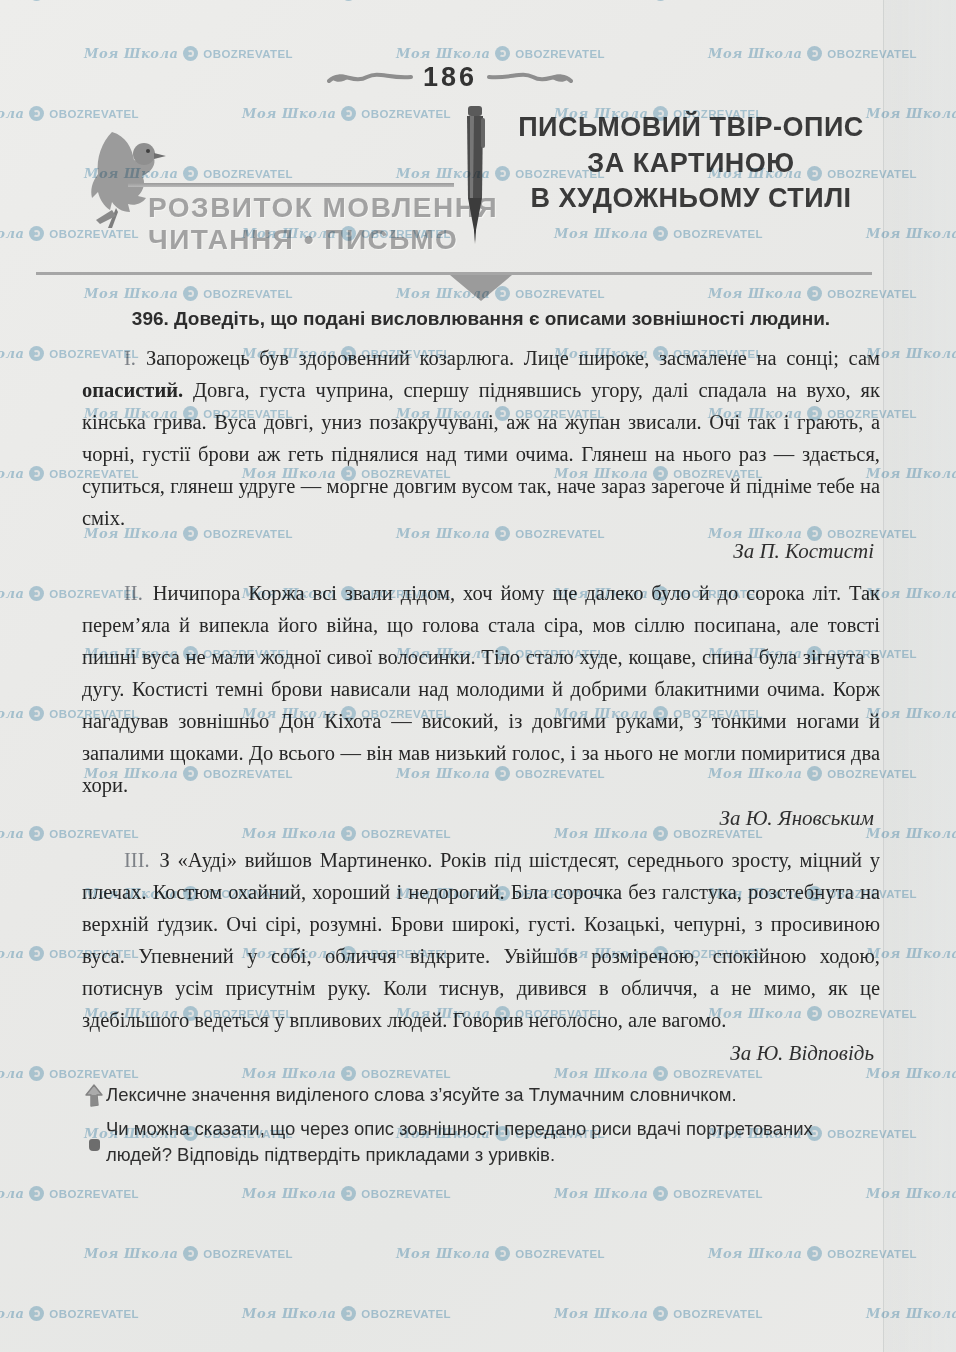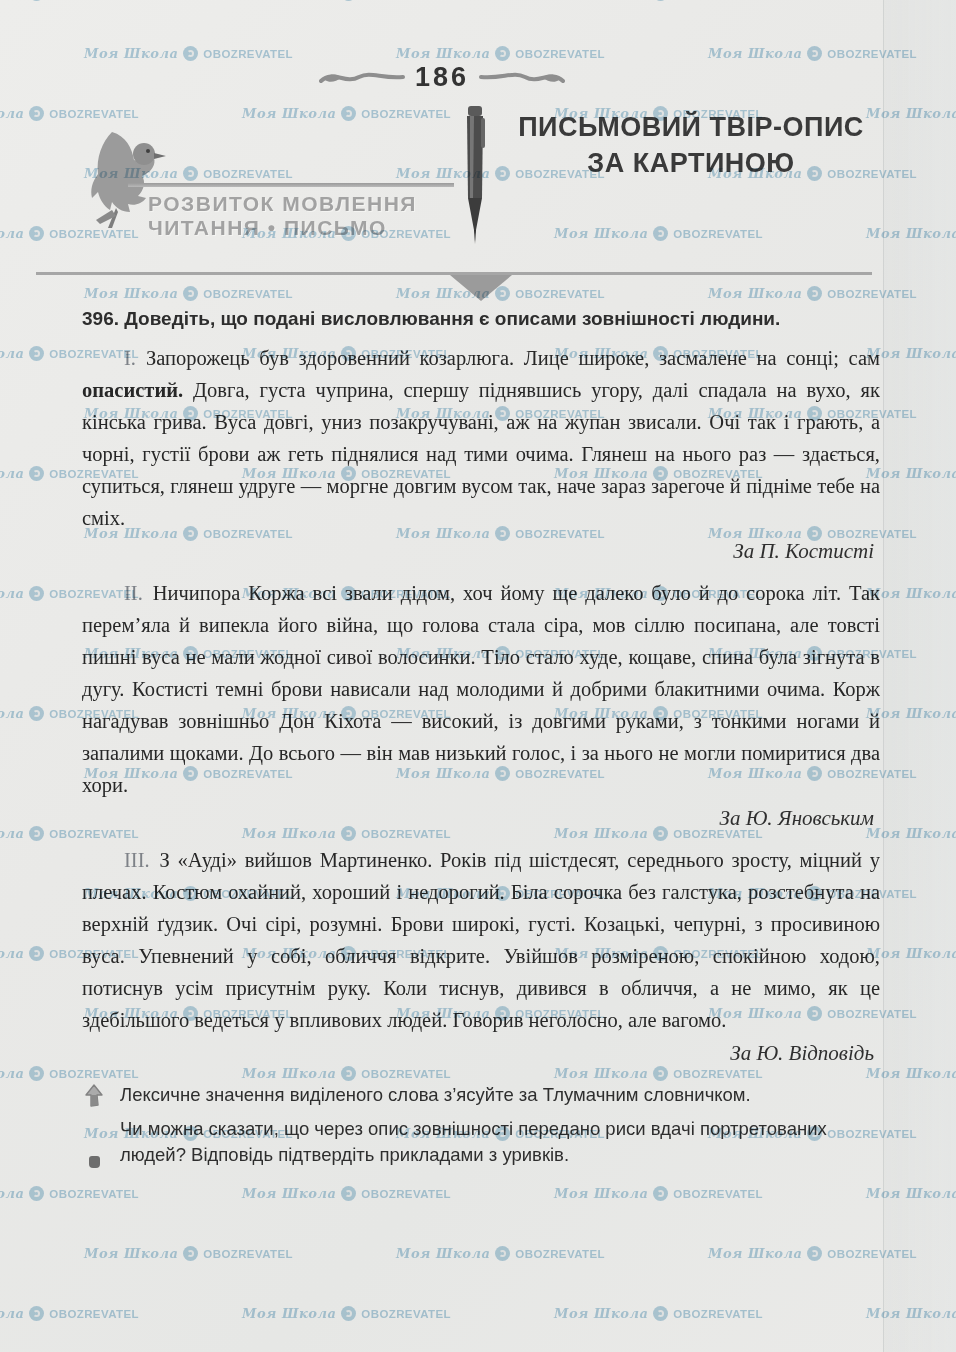--- a/index.html
+++ b/index.html
@@ -44,38 +44,38 @@
     content:"";position:absolute;left:4px;top:4px;width:7px;height:7px;
     border-radius:50%;border:2px solid #e8eef2;border-left-color:transparent;
     box-sizing:border-box;
   }
   .wm .wm-brand{
     font-family:"Liberation Sans",sans-serif;
     font-weight:bold;font-size:11.5px;letter-spacing:.4px;
   }
   
   .pagenum-row{
-    position:absolute;top:62px;left:0;width:884px;
+    position:absolute;top:62px;left:8px;width:884px;
     display:flex;align-items:center;justify-content:center;gap:10px;
     z-index:2;
   }
   .pagenum{
     font-family:"Liberation Sans",sans-serif;
     font-weight:bold;font-size:27px;letter-spacing:3px;color:#333;
   }
   .flourish{flex:0 0 auto;}
   .bird{position:absolute;left:82px;top:124px;z-index:2;}
   .rule-short{
     position:absolute;left:128px;top:183px;width:326px;height:4px;
     background:linear-gradient(180deg,#9a9a9a,#b8b8b8);z-index:2;
   }
   .section-label{
     position:absolute;left:148px;top:192px;z-index:2;
     font-family:"Liberation Sans",sans-serif;font-weight:bold;
-    font-size:21px;line-height:1.15;letter-spacing:1.5px;
+    font-size:28px;line-height:1.15;letter-spacing:1.5px;
     color:#a2a2a2;text-shadow:1px 1px 0 #f4f4f2;
   }
   .pen{position:absolute;left:452px;top:102px;z-index:2;}
   .main-title{
     position:absolute;left:502px;top:110px;width:378px;z-index:2;
     margin:0;text-align:center;
     font-family:"Liberation Sans",sans-serif;font-weight:bold;
     font-size:27px;line-height:1.32;color:#3a3a3a;letter-spacing:.5px;
   }
   .main-title span{display:block;}
@@ -88,36 +88,36 @@
     width:0;height:0;
     border-left:31px solid transparent;
     border-right:31px solid transparent;
     border-top:26px solid #9b9b9b;
   }
   
   main{position:absolute;left:82px;top:306px;width:798px;z-index:2;}
   .exercise-head{
     margin:0 0 10px 0;
     font-family:"Liberation Sans",sans-serif;font-weight:bold;
-    font-size:19px;line-height:1.35;color:#2d2d2d;
+    font-size:19px;line-height:1.35;color:#2d2d2d;text-align:center;
   }
   .para{
     margin:0;text-align:justify;text-indent:42px;
     font-size:20.5px;line-height:32px;color:#272727;
   }
   .para b{font-weight:bold;}
   .numeral{color:#7e8288;margin-right:10px;}
   .attribution{
     margin:5px 6px 13px 0;text-align:right;
     font-style:italic;font-size:21px;color:#2f2f2f;
   }
   
   .tasks{margin-top:16px;}
   .task{
-    display:flex;align-items:flex-end;gap:14px;
+    display:flex;align-items:center;
     margin:0 0 8px 0;
     font-family:"Liberation Sans",sans-serif;
     font-size:18.5px;line-height:1.42;color:#2e2e2e;
   }
   .task .icon-cell{flex:0 0 24px;display:flex;justify-content:center;}
   .bullet{
     width:11px;height:12px;margin-top:5px;
     background:#6d6d6d;border-radius:3px 3px 4px 4px;
   }
   .task-text{flex:1;}
@@ -162,20 +162,21 @@
     <path d="M15 14 L31 14 L30 96 L16 96 Z" fill="#4c4c4c"></path>
     <path d="M18 14 L22 14 L21 96 L18 96 Z" fill="#767676"></path>
     <path d="M16 96 L30 96 L24 128 L22 128 Z" fill="#3c3c3c"></path>
     <path d="M22 128 L24 128 L23 142 Z" fill="#2c2c2c"></path>
     <rect x="29" y="16" width="4" height="30" rx="2" fill="#666"></rect>
   </svg>
 
   <h1 class="main-title">
     <span>ПИСЬМОВИЙ ТВІР-ОПИС</span>
     <span>ЗА КАРТИНОЮ</span>
+    <span>В ХУДОЖНЬОМУ СТИЛІ</span>
   </h1>
 
   <div class="rule-long"></div>
   <div class="triangle"></div>
 
   <main>
 
     <p class="exercise-head"><b>396.</b>
       <span>Доведіть, що подані висловлювання є описами зовнішності людини.</span></p>
 

